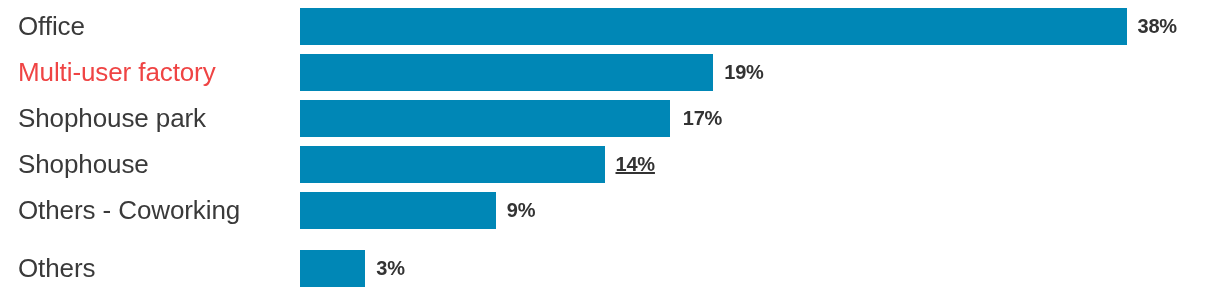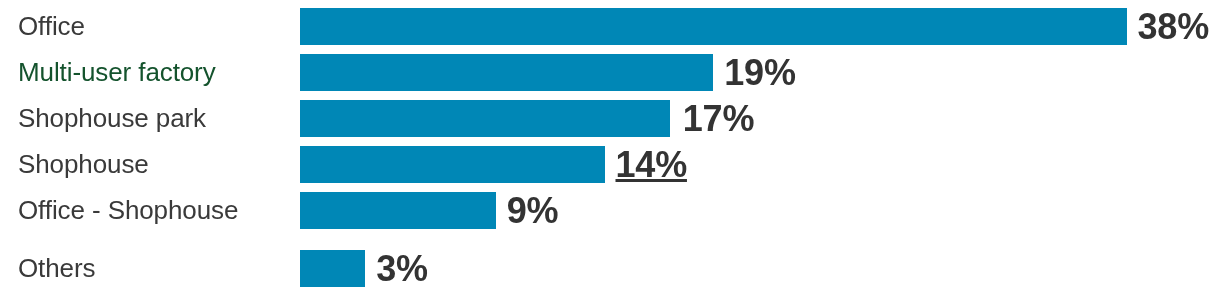--- a/index.html
+++ b/index.html
@@ -52,21 +52,21 @@
     align-items: center;
   }
 
   .bar {
     height: 37px;
     background: #0087b6;
   }
 
   .value-label {
     margin-left: 11px;
-    font-size: 36px;
+    font-size: 20px;
     font-weight: 700;
     color: #333333;
     line-height: 37px;
     white-space: nowrap;
     letter-spacing: -0.2px;
   }
 </style>
 </head>
 <body>
 
@@ -74,21 +74,21 @@
 
   <div class="bar-row" style="top:8px;">
     <div class="cat-label" style="color: rgb(58, 58, 58);">Office</div>
     <div class="bar-track">
       <div class="bar" style="width: 826.5px; background: rgb(0, 135, 182);"></div>
       <div class="value-label" style="color: rgb(51, 51, 51);">38%</div>
     </div>
   </div>
 
   <div class="bar-row" style="top:54px;">
-    <div class="cat-label" style="color: #14532d;">Multi-user factory</div>
+    <div class="cat-label" style="color: #ef4444;">Multi-user factory</div>
     <div class="bar-track">
       <div class="bar" style="width: 413.25px; background: rgb(0, 135, 182);"></div>
       <div class="value-label" style="color: rgb(51, 51, 51);">19%</div>
     </div>
   </div>
 
   <div class="bar-row" style="top:100px;">
     <div class="cat-label" style="color: rgb(58, 58, 58);">Shophouse park</div>
     <div class="bar-track">
       <div class="bar" style="width: 369.75px; background: rgb(0, 135, 182);"></div>
@@ -98,21 +98,21 @@
 
   <div class="bar-row" style="top:146px;padding-left:36px;">
     <div class="cat-label" style="color: rgb(58, 58, 58);">Shophouse</div>
     <div class="bar-track">
       <div class="bar" style="width: 304.5px; background: rgb(0, 135, 182);"></div>
       <div class="value-label" style="color: rgb(51, 51, 51); text-decoration: underline;">14%</div>
     </div>
   </div>
 
   <div class="bar-row" style="top:192px;">
-    <div class="cat-label" style="color: rgb(58, 58, 58);">Office - Shophouse</div>
+    <div class="cat-label" style="color: rgb(58, 58, 58);">Others - Coworking</div>
     <div class="bar-track">
       <div class="bar" style="width: 195.75px; background: rgb(0, 135, 182);"></div>
       <div class="value-label" style="color: rgb(51, 51, 51);">9%</div>
     </div>
   </div>
 
   <div class="bar-row" style="top:250px;">
     <div class="cat-label" style="color: rgb(58, 58, 58);">Others</div>
     <div class="bar-track">
       <div class="bar" style="width: 65.25px; background: rgb(0, 135, 182);"></div>

